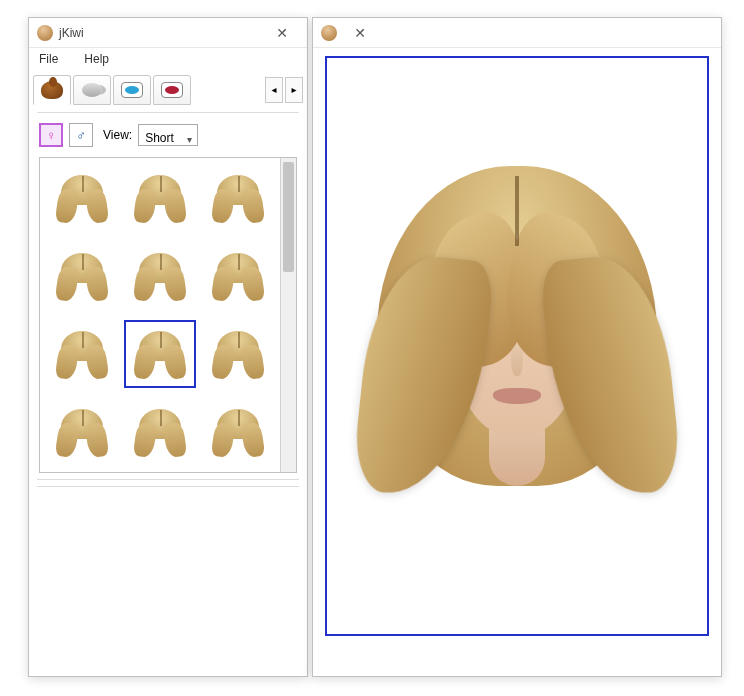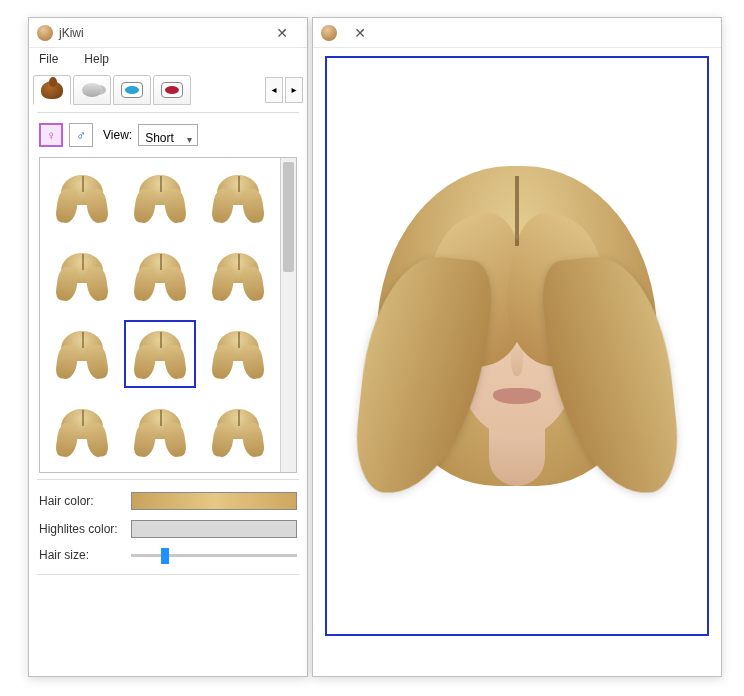--- a/index.html
+++ b/index.html
@@ -443,34 +443,20 @@
           </div>
         </div>
       </div>
     <div class="thumb-scroll">
       <div class="thumb"></div>
     </div>
   </div>
 
   <div class="hr"></div>
 
-  <div class="controls">
-    <span>Hair color:</span>
-    <div class="swatch hair"></div>
-
-    <span>Highlites color:</span>
-    <div class="swatch gray"></div>
-
-    <span>Hair size:</span>
-    <div class="slider-wrap">
-      <div class="slider-track">
-          <div class="slider-handle" style="left: 18%;"></div>
-        </div>
-    </div>
-  </div>
   <div class="hr"></div>
 </div>
 
 <div class="window" id="win-right">
   <div class="titlebar">
     <span class="app-icon" style="background:radial-gradient(circle at 40% 30%,#e9c79a,#a87334);"></span>
     <span class="close">✕</span>
   </div>
   <div class="canvas-area">
     <div class="preview">

